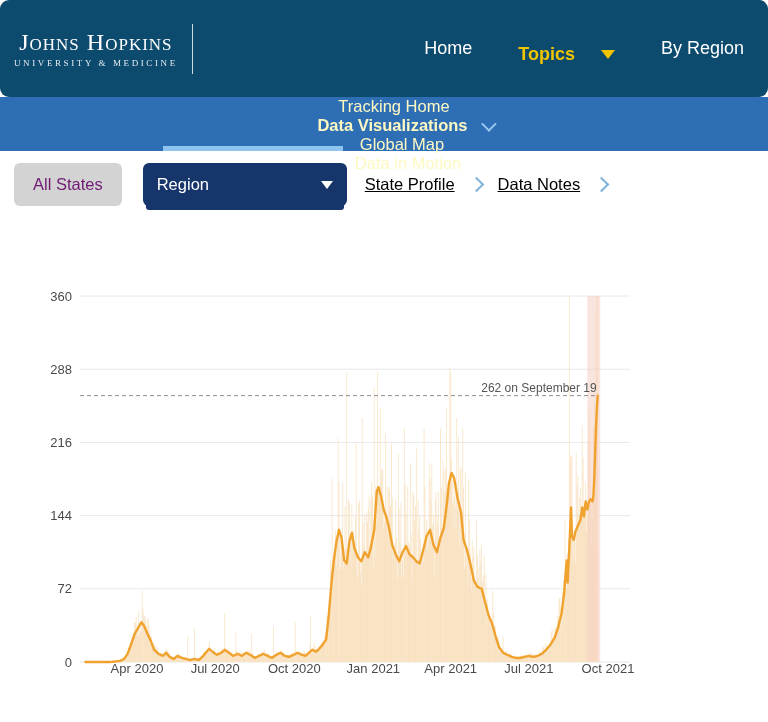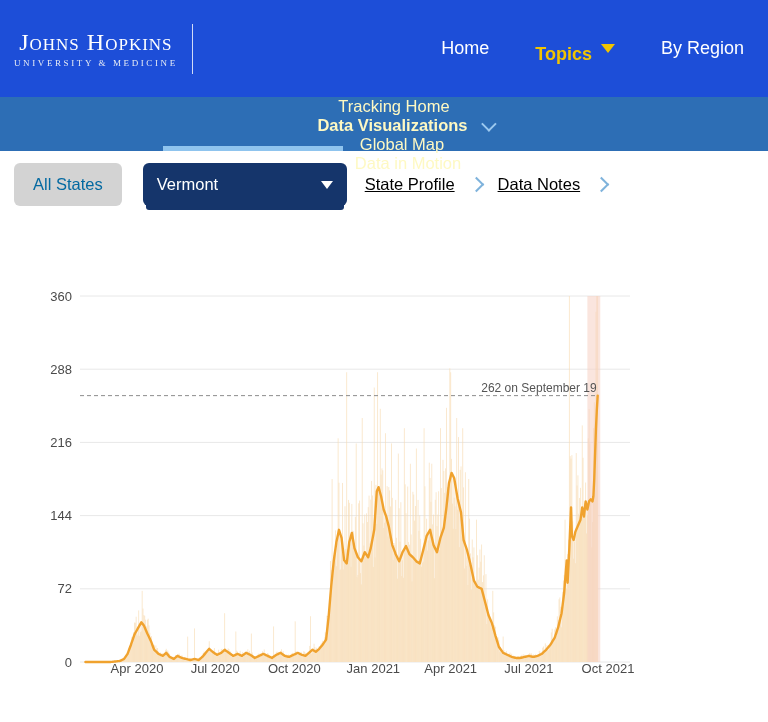--- a/index.html
+++ b/index.html
@@ -2,45 +2,45 @@
 <html><head>
 <meta charset="utf-8">
 <style>
   html,body{margin:0;padding:0;}
   body{
     width:768px;height:722px;overflow:hidden;background:#fff;
     font-family:"Liberation Sans", sans-serif;
     -webkit-font-smoothing:antialiased;
   }
   
-  .site-header{height:97px;background:#1d4ed8;display:flex;align-items:center;color:#fff;}
+  .site-header{height:97px;background:#0c4a6e;display:flex;align-items:center;color:#fff;border-radius:9px;}
   .logo-block{margin-left:14px;text-align:center;cursor:pointer;}
   .logo-title{font-family:"Liberation Serif", serif;font-variant:small-caps;font-size:24px;letter-spacing:1px;line-height:1;}
   .logo-subtitle{font-family:"Liberation Serif", serif;font-size:9px;letter-spacing:2.6px;text-transform:uppercase;margin-top:4px;color:#e8ecf4;}
   .logo-divider{width:1px;height:50px;background:rgba(255,255,255,.8);margin:0 14px;}
   .brand-block{font-weight:bold;font-size:15.5px;letter-spacing:1.3px;line-height:1.5;cursor:pointer;}
   .header-nav{margin-left:auto;margin-right:24px;display:flex;align-items:center;gap:46px;font-size:18px;}
   .header-nav .nav-link{cursor:pointer;}
-  .topics-menu{color:#F1C400;font-weight:bold;display:flex;align-items:flex-start;gap:9px;cursor:pointer;margin-top:12px;}
+  .topics-menu{color:#F1C400;font-weight:bold;display:flex;align-items:center;gap:26px;cursor:pointer;margin-top:12px;}
   .caret-down-yellow{width:0;height:0;border-left:7px solid transparent;border-right:7px solid transparent;border-top:9px solid #F1C400;}
   
   .subnav{height:54px;background:#2D6EB5;display:flex;align-items:center;color:#fef9c3;font-size:16.5px;position:relative;flex-direction:column;}
   .subnav .sn-item{cursor:pointer;display:flex;align-items:center;}
   .sn-tracking{margin-left:20px;}
   .sn-dataviz{margin-left:42px;font-weight:bold;}
   .chevron-down-lt{width:9px;height:9px;border-right:2px solid #9CC9EF;border-bottom:2px solid #9CC9EF;transform:rotate(45deg) translateY(-2px);margin-left:14px;}
   .sn-divider{width:1px;height:30px;background:rgba(255,255,255,.85);margin-left:32px;}
   .sn-global{margin-left:36px;}
   .sn-usmap{margin-left:46px;}
   .sn-motion{margin-left:48px;}
   .active-underline{position:absolute;left:163px;bottom:0;width:180px;height:5px;background:#8FC4EE;}
   
   .controls{height:67px;background:#fff;display:flex;align-items:center;}
   .all-states-btn{margin-left:14px;background:#D3D3D3;border:none;border-radius:6px;
-    padding:12px 19px;font-size:16.5px;color:#0369a1;font-family:inherit;cursor:pointer;}
+    padding:12px 19px;font-size:16.5px;color:#701a75;font-family:inherit;cursor:pointer;}
   .state-dd{margin-left:21px;width:176px;background:#15356B;color:#fff;border-radius:6px;
     padding:12px 14px;display:flex;justify-content:space-between;align-items:center;cursor:pointer;
     font-size:16.5px;box-shadow:0 7px 0 -3px #15356B;}
   .caret-down-white{width:0;height:0;border-left:6px solid transparent;border-right:6px solid transparent;border-top:8px solid #fff;}
   .crumb-links{margin-left:18px;display:flex;align-items:center;font-size:16.5px;}
   .crumb-link{color:#000000;text-decoration:underline;cursor:pointer;}
   .chevron-right-lt{width:9px;height:9px;border-top:2px solid #7FB3DC;border-right:2px solid #7FB3DC;transform:rotate(45deg);margin:0 16px;}
   
   .chart-section{position:relative;height:504px;background:#fff;}
   #chart-svg{display:block;margin-top:12px;}
@@ -73,21 +73,21 @@
   </span>
   <span class="sn-divider"></span>
   <span class="sn-item sn-global">Global Map</span>
   <span class="sn-item sn-motion">Data in Motion</span>
   <span class="active-underline"></span>
 </div>
 
 <div class="controls">
   <button class="all-states-btn">All States</button>
   <div class="state-dd">
-    <span>Vermont</span>
+    <span>Region</span>
     <span class="caret-down-white"></span>
   </div>
   <div class="crumb-links">
     <span class="crumb-link">State Profile</span>
     <span class="chevron-right-lt"></span>
     <span class="crumb-link">Data Notes</span>
     <span class="chevron-right-lt"></span>
   </div>
 </div>
 

